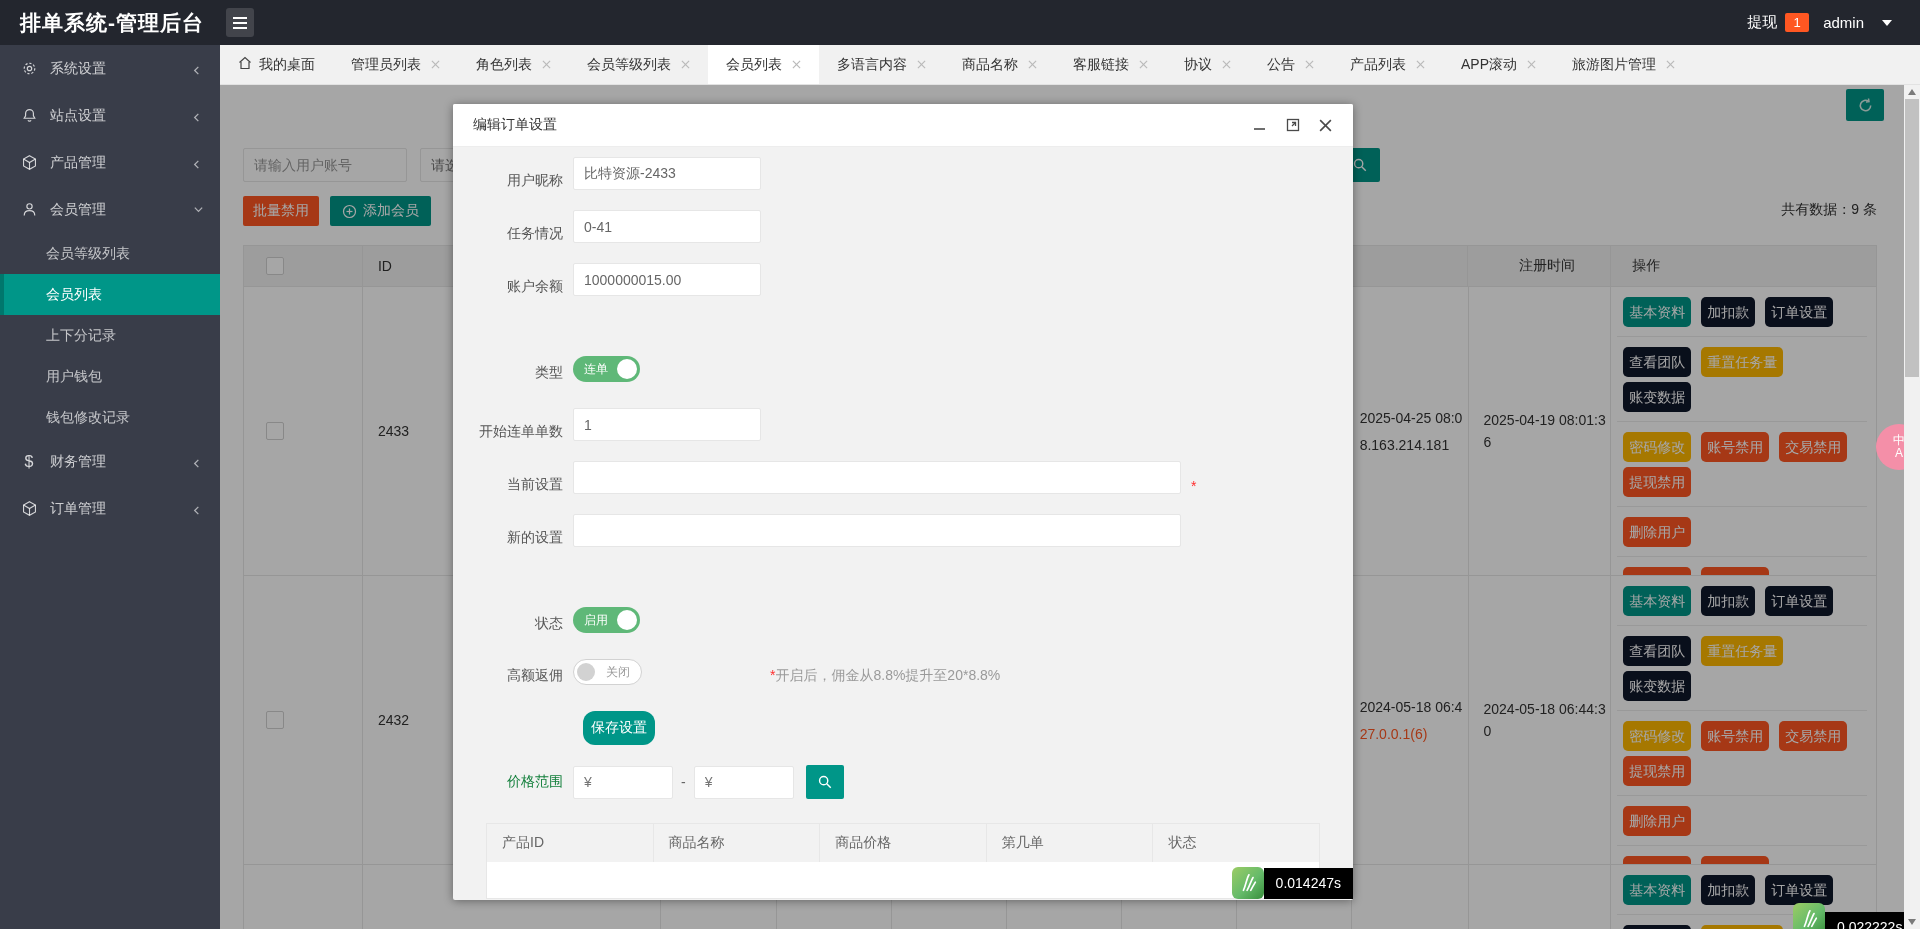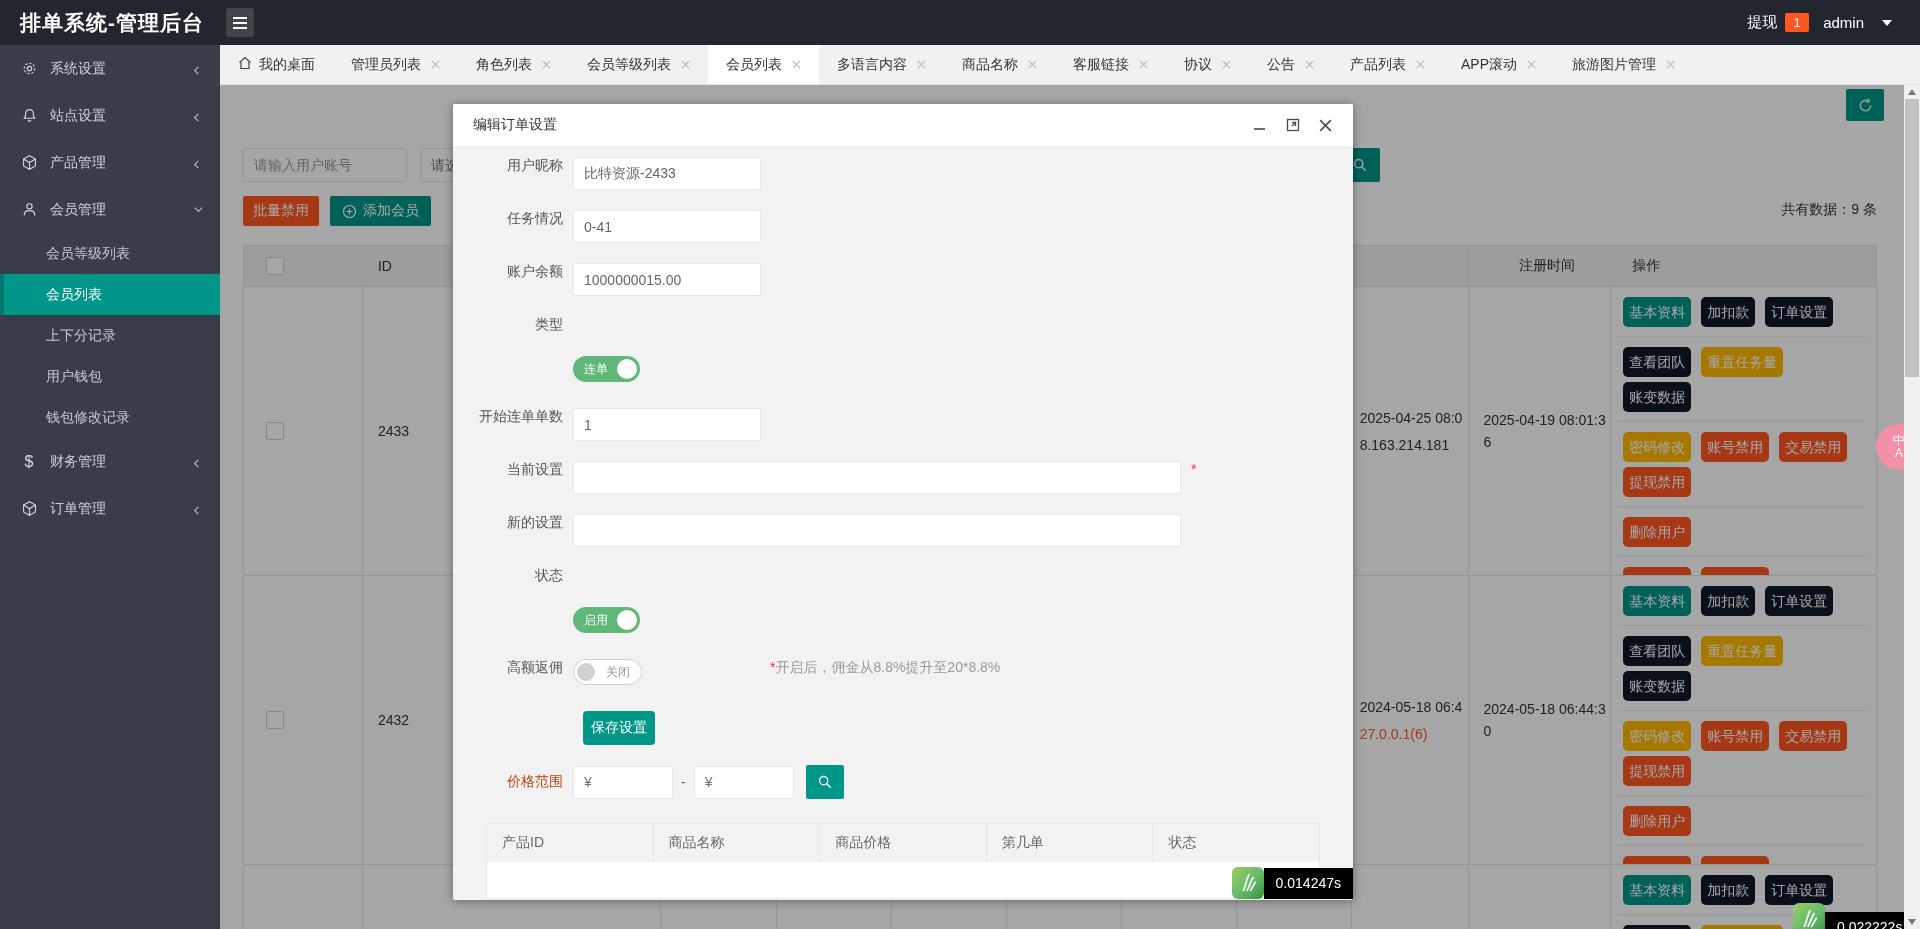--- a/index.html
+++ b/index.html
@@ -92,36 +92,36 @@
 
   
   .modal { position:absolute; left:453px; top:104px; width:900px; height:796px; background:#f2f2f2; z-index:60;
         border-radius:2px; box-shadow:0 1px 10px rgba(0,0,0,.4); }
   .m-title { height:43px; background:#fff; border-bottom:1px solid #ededed; display:flex; align-items:center;
         padding:0 20px; border-radius:2px 2px 0 0; }
   .m-title .t { font-size:14px; color:#333; }
   .m-ctrls { margin-left:auto; display:flex; align-items:center; gap:17px; }
   .m-ctrls span { display:flex; cursor:pointer; }
   .m-body { position:relative; padding:10px 0 0 0; height:753px; }
-  .frow { display:flex; align-items:flex-start; margin-bottom:20px; }
+  .frow { display:flex; align-items:flex-end; margin-bottom:20px; }
   .frow label { width:120px; text-align:right; padding-right:10px; font-size:14px; color:#555; white-space:nowrap; }
   .inp { height:33px; border:1px solid #e6e6e6; border-radius:2px; background:#fff; padding:0 10px; font-size:14px; color:#666; font-family:inherit; }
   .inp.sm { width:188px; }
   .inp.lg { width:608px; }
   .req-star { color:#ff2d2d; font-size:14px; margin-left:10px; }
   .sw-row { margin-bottom:26px; }
   .switch { height:26px; min-width:58px; border-radius:14px; position:relative; display:inline-flex; align-items:center;
         font-size:12px; cursor:pointer; }
   .switch.on { background:#5FB878; color:#fff; padding:0 32px 0 11px;margin-top:40px; }
   .switch.on::after { content:""; position:absolute; right:3px; top:3px; width:20px; height:20px; background:#fff; border-radius:50%; }
   .switch.off { background:#fff; border:1px solid #d2d2d2; color:#999; padding:0 11px 0 32px; }
   .switch.off::after { content:""; position:absolute; left:3px; top:3px; width:18px; height:18px; background:#d2d2d2; border-radius:50%; }
   .sw-note { font-size:14px; color:#9a9a9a; margin-left:128px; }
   .sw-note .star { color:#ff2d2d; }
-  .btn-save { margin-left:130px; height:34px; padding:0 8px; background:#009688; color:#fff; border:none; border-radius:4px;
+  .btn-save { margin-left:130px; height:34px; padding:0 8px; background:#009688; color:#fff; border:none; border-radius:12px;
         font-size:14px; cursor:pointer; margin-bottom:20px; font-family:inherit; }
   .price-row { display:flex; align-items:center; margin-bottom:24px; }
   .inp.price { width:100px; }
   .dash { margin:0 8px; color:#666; font-size:14px; }
   .btn-psearch { width:38px; height:34px; margin-left:12px; background:#009688; border:none; border-radius:2px;
         display:flex; align-items:center; justify-content:center; cursor:pointer; }
   .ptable { margin-left:33px; width:834px; border:1px solid #e7e7e7; background:#fff; }
   .ptable .ph { display:flex; height:38px; background:#f2f2f2; }
   .ptable .ph div { display:flex; align-items:center; padding-left:15px; font-size:14px; color:#666; border-right:1px solid #e7e7e7; }
   .ptable .ph div:last-child { border-right:none; }
@@ -680,21 +680,21 @@
         <label>状态</label>
         <span class="switch on">启用</span>
       </div>
       <div class="frow sw-row">
         <label>高额返佣</label>
         <span class="switch off">关闭</span>
         <span class="sw-note"><span class="star">*</span><span>开启后，佣金从8.8%提升至20*8.8%</span></span>
       </div>
       <button class="btn-save">保存设置</button>
       <div class="price-row">
-        <label style="width:120px;text-align:right;padding-right:10px;font-size:14px;color:#c2410c;">价格范围</label>
+        <label style="width:120px;text-align:right;padding-right:10px;font-size:14px;color:#15803d;">价格范围</label>
         <input class="inp price" placeholder="¥" style="">
         <span class="dash">-</span>
         <input class="inp price" placeholder="¥" style="">
         <button class="btn-psearch">
           <svg width="16" height="16" viewBox="0 0 18 18" fill="none" stroke="#fff" stroke-width="1.6">
               <circle cx="7.5" cy="7.5" r="4.6"></circle>
               <line x1="11" y1="11" x2="15.5" y2="15.5"></line>
             </svg>
         </button>
       </div>

